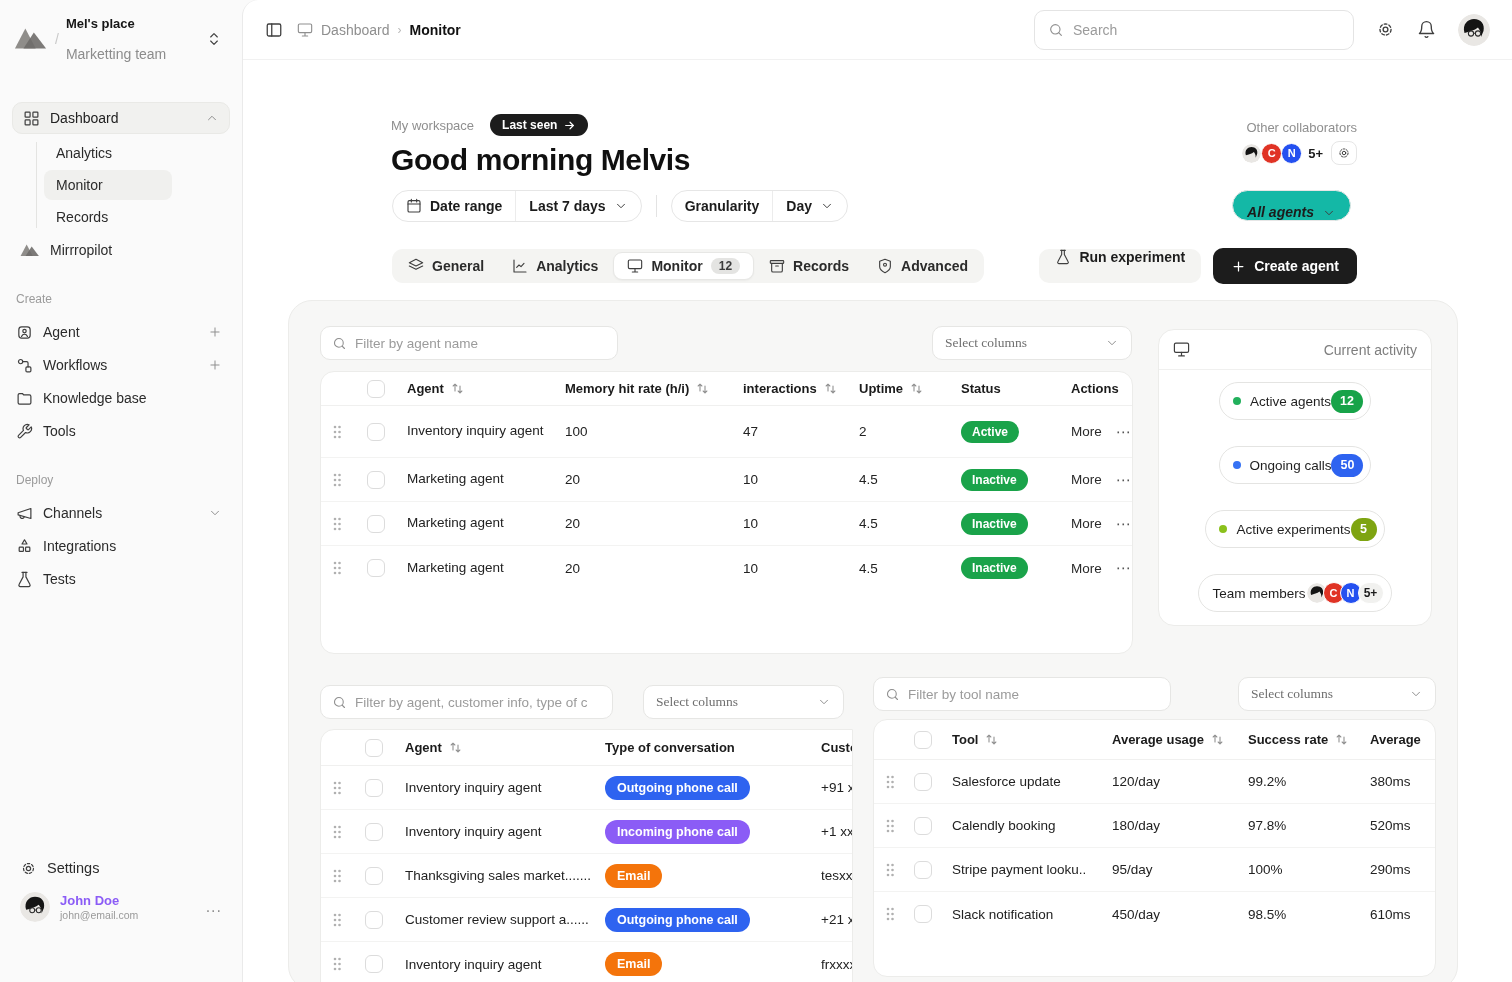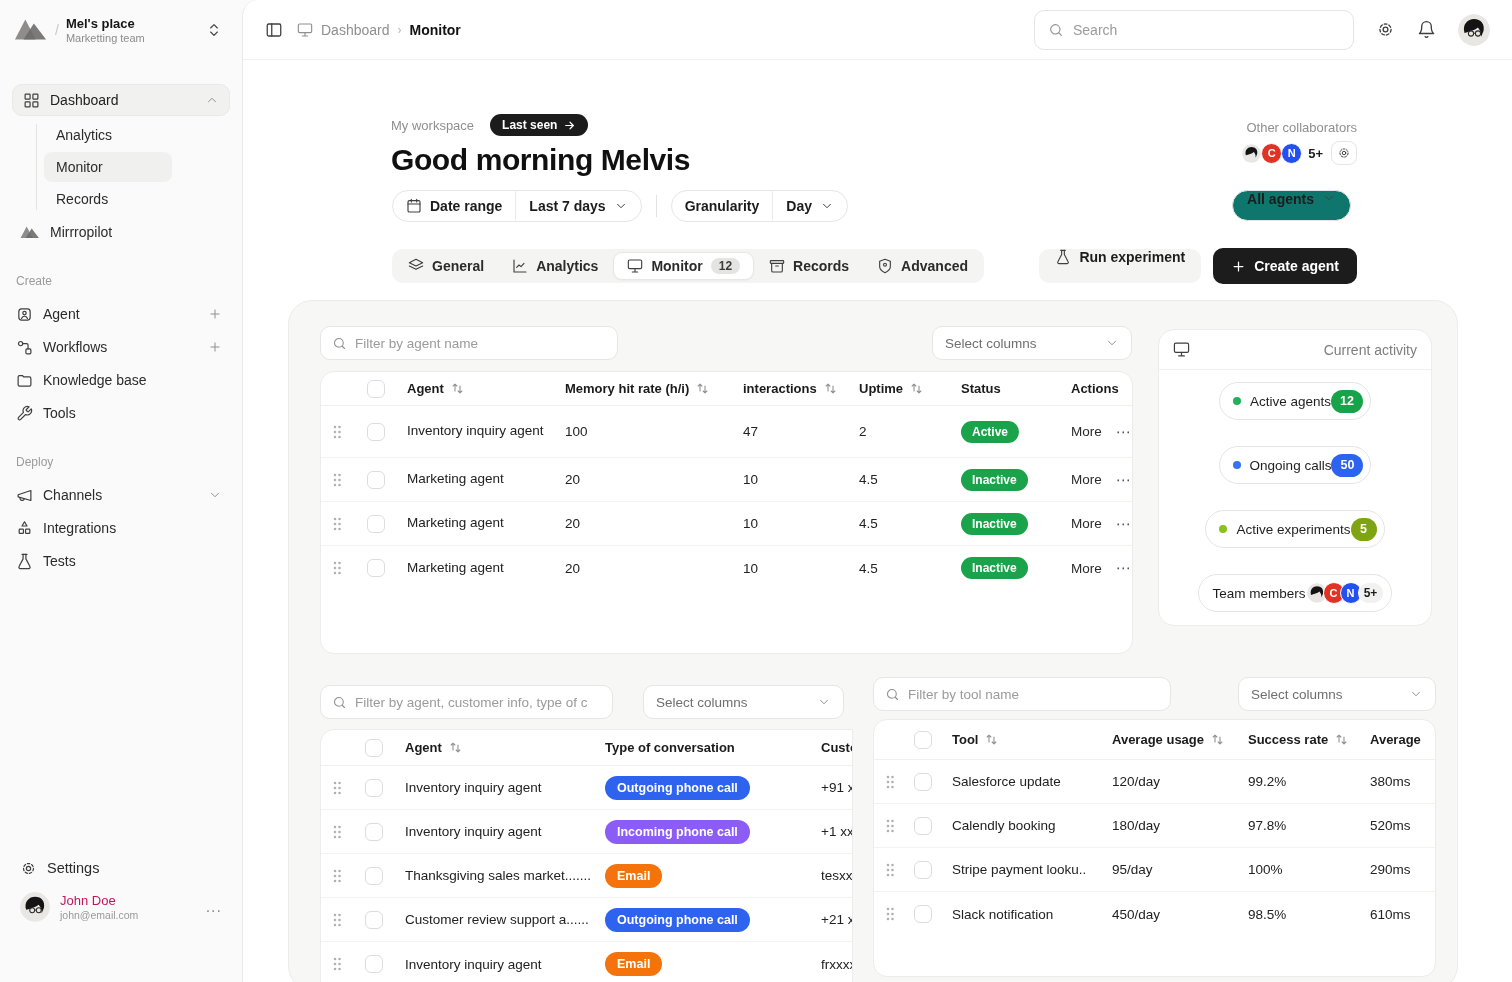--- a/index.html
+++ b/index.html
@@ -15,41 +15,41 @@
   .draghandle { width:12px; height:16px; flex:0 0 auto; }
   .avatar-svg { border-radius:50%; display:block; }
 
   
   .sidebar { position:absolute; left:0; top:0; width:242px; height:982px; background:#fafafa; }
   .ws-head { display:flex; align-items:center; gap:7px; padding:16px 14px 0 14px; }
   .ws-logo { flex:0 0 auto; }
   .ws-slash { color:#c9c9c9; font-size:14px; }
   .ws-meta { flex:1; }
   .ws-name { font-size:13px; font-weight:700; color:#161616; }
-  .ws-team { font-size:11px; color:#8c8c8c; margin-top:1px; }
+  .ws-team { font-size:14px; color:#8c8c8c; margin-top:15px; }
   .ws-switch { width:16px; height:16px; margin-right:6px; }
 
   .nav { padding:40px 12px 0 12px; }
   .nav-main { display:flex; align-items:center; gap:10px; height:32px; padding:0 10px;
     border-radius:10px; background:#f1f1ef; border:1px solid #e9e9e6; cursor:pointer; }
   .nav-main .lbl { flex:1; font-size:14px; color:#222; }
   .nav-tree { position:relative; margin:4px 0 2px 24px; }
   .nav-tree:before { content:""; position:absolute; left:0; top:4px; bottom:4px; width:1px; background:#e4e4e2; }
   .nav-sub { display:flex; align-items:center; height:30px; margin:2px 0 2px 8px; padding:0 12px;
     border-radius:8px; font-size:14px; color:#2b2b2b; width:128px; cursor:pointer; }
   .nav-sub.active { background:#f0f0ee; }
   .nav-item { display:flex; align-items:center; gap:10px; height:32px; padding:0 4px; margin:1px 0;
     font-size:14px; color:#2b2b2b; cursor:pointer; }
   .nav-item .lbl { flex:1; }
   .nav-plus { width:14px; height:14px; margin-right:4px; }
   .sec-label { font-size:12px; color:#9b9b9b; margin:26px 0 10px 4px; }
   .side-bottom { position:absolute; left:12px; right:12px; bottom:52px; }
   .settings-row { display:flex; align-items:center; gap:10px; height:32px; padding:0 8px; font-size:14.5px; color:#2b2b2b; cursor:pointer; }
   .user-row { display:flex; align-items:center; gap:10px; padding:8px 8px; }
-  .user-name { font-size:13px; font-weight:400; color:#be185d; }
+  .user-name { font-size:13px; font-weight:700; color:#8b5cf6; }
   .user-email { font-size:10.5px; color:#9a9a9a; margin-top:1px; }
   .user-more { margin-left:auto; color:#8f8f8f; font-size:16px; letter-spacing:1px; cursor:pointer; }
 
   
   .main { position:absolute; left:242px; top:0; width:1270px; height:982px; background:#fff;
     border-left:1px solid #eaeaea; border-top-left-radius:16px; }
 
   .topbar { display:flex; align-items:center; height:60px; padding:0 22px; border-bottom:1px solid #f1f1f1; }
   .tb-left { display:flex; align-items:center; gap:14px; }
   .crumb { display:flex; align-items:center; gap:8px; font-size:14px; }
@@ -74,22 +74,22 @@
   .collab-block { position:absolute; right:155px; top:120px; text-align:right; }
   .collab-label { font-size:13px; color:#8f8f8f; margin-bottom:6px; }
   .collab-row { display:flex; align-items:center; justify-content:flex-end; gap:4px; }
   .mini-av { width:21px; height:21px; border-radius:50%; display:flex; align-items:center; justify-content:center;
     color:#fff; font-size:11px; font-weight:700; margin-left:-5px; border:1.5px solid #fff; }
   .mini-av:first-child { margin-left:0; }
   .collab-extra { font-size:13px; font-weight:700; color:#1c1c1c; margin:0 4px 0 2px; }
   .collab-gear { width:26px; height:24px; border:1px solid #e6e6e6; border-radius:8px; background:#fff;
     display:flex; align-items:center; justify-content:center; cursor:pointer; }
 
-  .allagents { position:absolute; right:161px; top:190px; height:31px; display:flex; align-items:flex-start; gap:8px;
-    padding:0 14px; border:1px solid #e6e6e6; border-radius:999px; background:#0f766e; font-size:14px; font-weight:600; cursor:pointer; }
+  .allagents { position:absolute; right:161px; top:190px; height:31px; display:flex; align-items:flex-end; gap:8px;
+    padding:0 14px; border:1px solid #e6e6e6; border-radius:999px; background:#14b8a6; font-size:14px; font-weight:600; cursor:pointer;font-style:italic; }
 
   .filters { position:absolute; left:149px; top:190px; display:flex; align-items:center; gap:14px; }
   .fpill { display:flex; align-items:center; height:32px; border:1px solid #e6e6e6; border-radius:999px;
     background:#fff; font-size:14px; font-weight:600; color:#1c1c1c; cursor:pointer; }
   .fpill .seg { display:flex; align-items:center; gap:8px; padding:0 13px; }
   .fpill .divider { width:1px; height:30px; background:#ececec; }
   .fsep { width:1px; height:22px; background:#e3e3e3; }
 
   
   .tabsrow { position:absolute; left:149px; top:248px; right:155px; display:flex; align-items:center; }
@@ -108,21 +108,21 @@
   .container { position:absolute; left:45px; top:300px; width:1170px; height:690px;
     background:#f7f7f6; border:1px solid #ececea; border-radius:24px; }
 
   .filter-input { display:flex; align-items:center; gap:8px; height:34px; padding:0 11px;
     border:1px solid #e6e6e4; border-radius:10px; background:#fff; position:absolute; }
   .filter-input input { border:none; outline:none; flex:1; font-size:13.5px; font-family:inherit; color:#333; background:transparent; }
   .filter-input input::placeholder { color:#9b9b9b; }
   .selectbox { display:flex; align-items:center; height:34px; padding:0 12px; gap:8px;
     border:1px solid #e6e6e4; border-radius:10px; background:#fff; font-size:13.5px; color:#6f6f6f;
     position:absolute; cursor:pointer; }
-  .selectbox .lbl { flex:1; }
+  .selectbox .lbl { flex:1;font-family:Liberation Serif, serif; }
 
   .card { position:absolute; background:#fff; border:1px solid #ececea; border-radius:14px; overflow:hidden; }
 
   
   .agent-grid { display:grid; grid-template-columns:36px 40px 158px 178px 116px 102px 110px 1fr; align-items:center; padding:0 10px; }
   .thead { height:34px; font-size:13px; font-weight:700; color:#1b1b1b; border-bottom:1px solid #f0f0ef; }
   .th { display:flex; align-items:center; gap:6px; }
   .trow { border-bottom:1px solid #f3f3f2; font-size:13.5px; color:#222; }
   .trow:last-child { border-bottom:none; }
   .cell-strong { line-height:1.35; padding-right:14px; }

